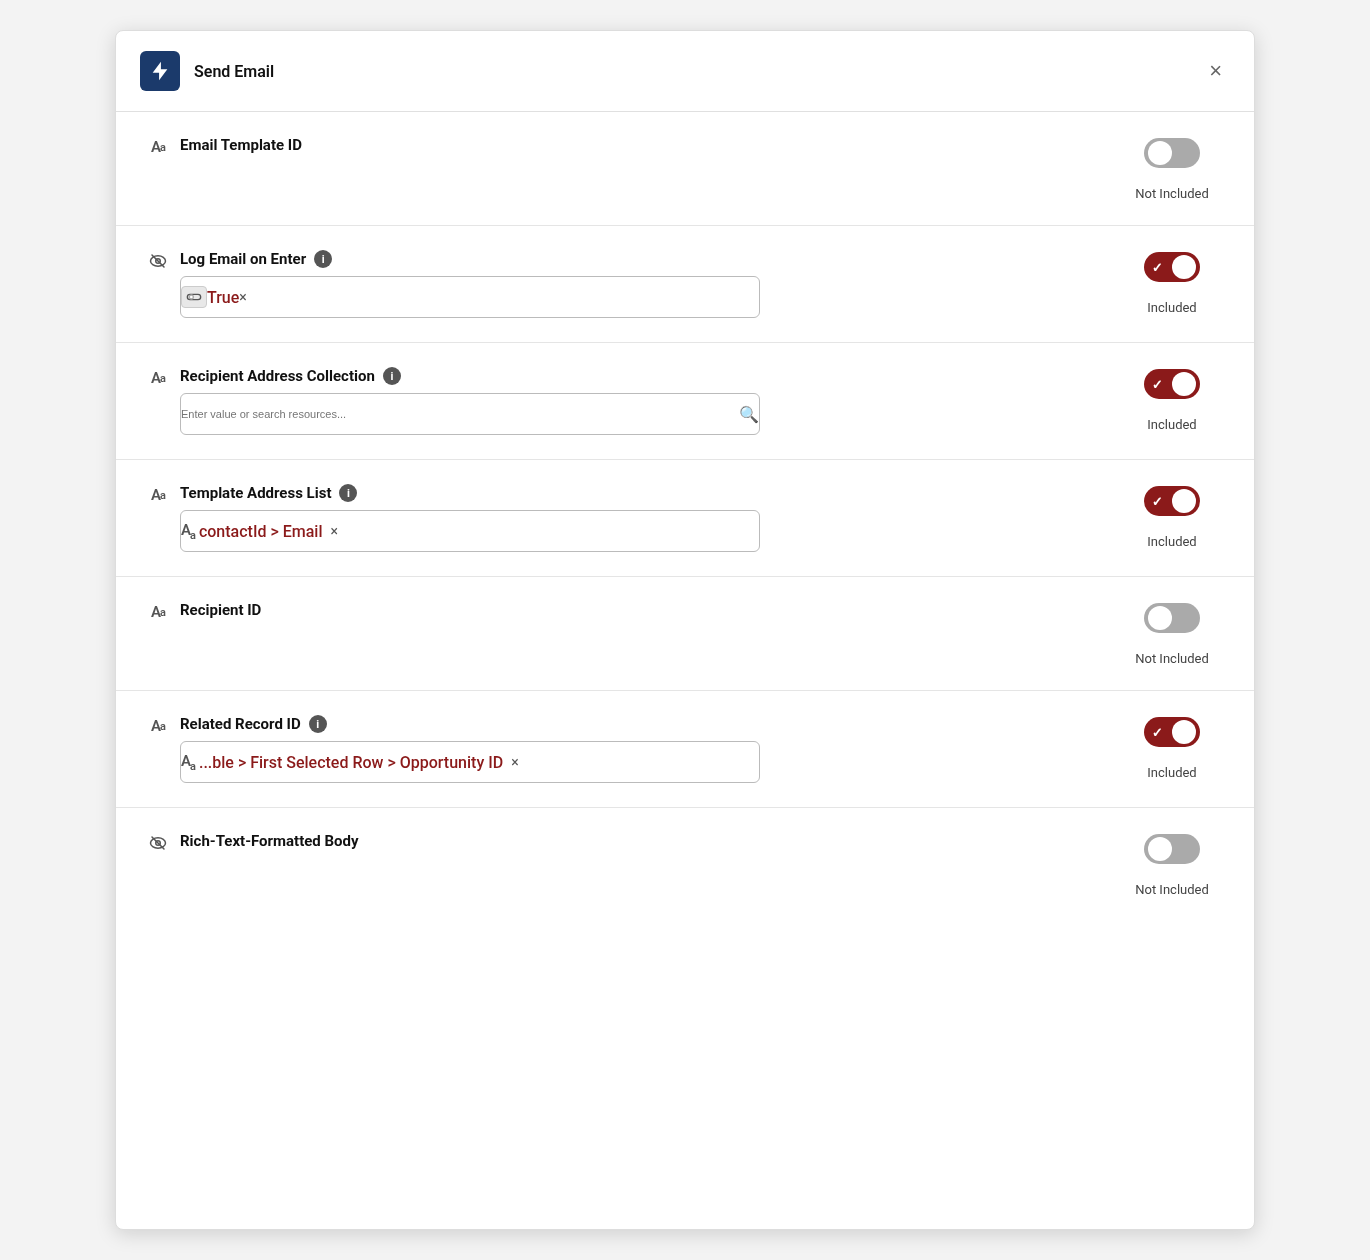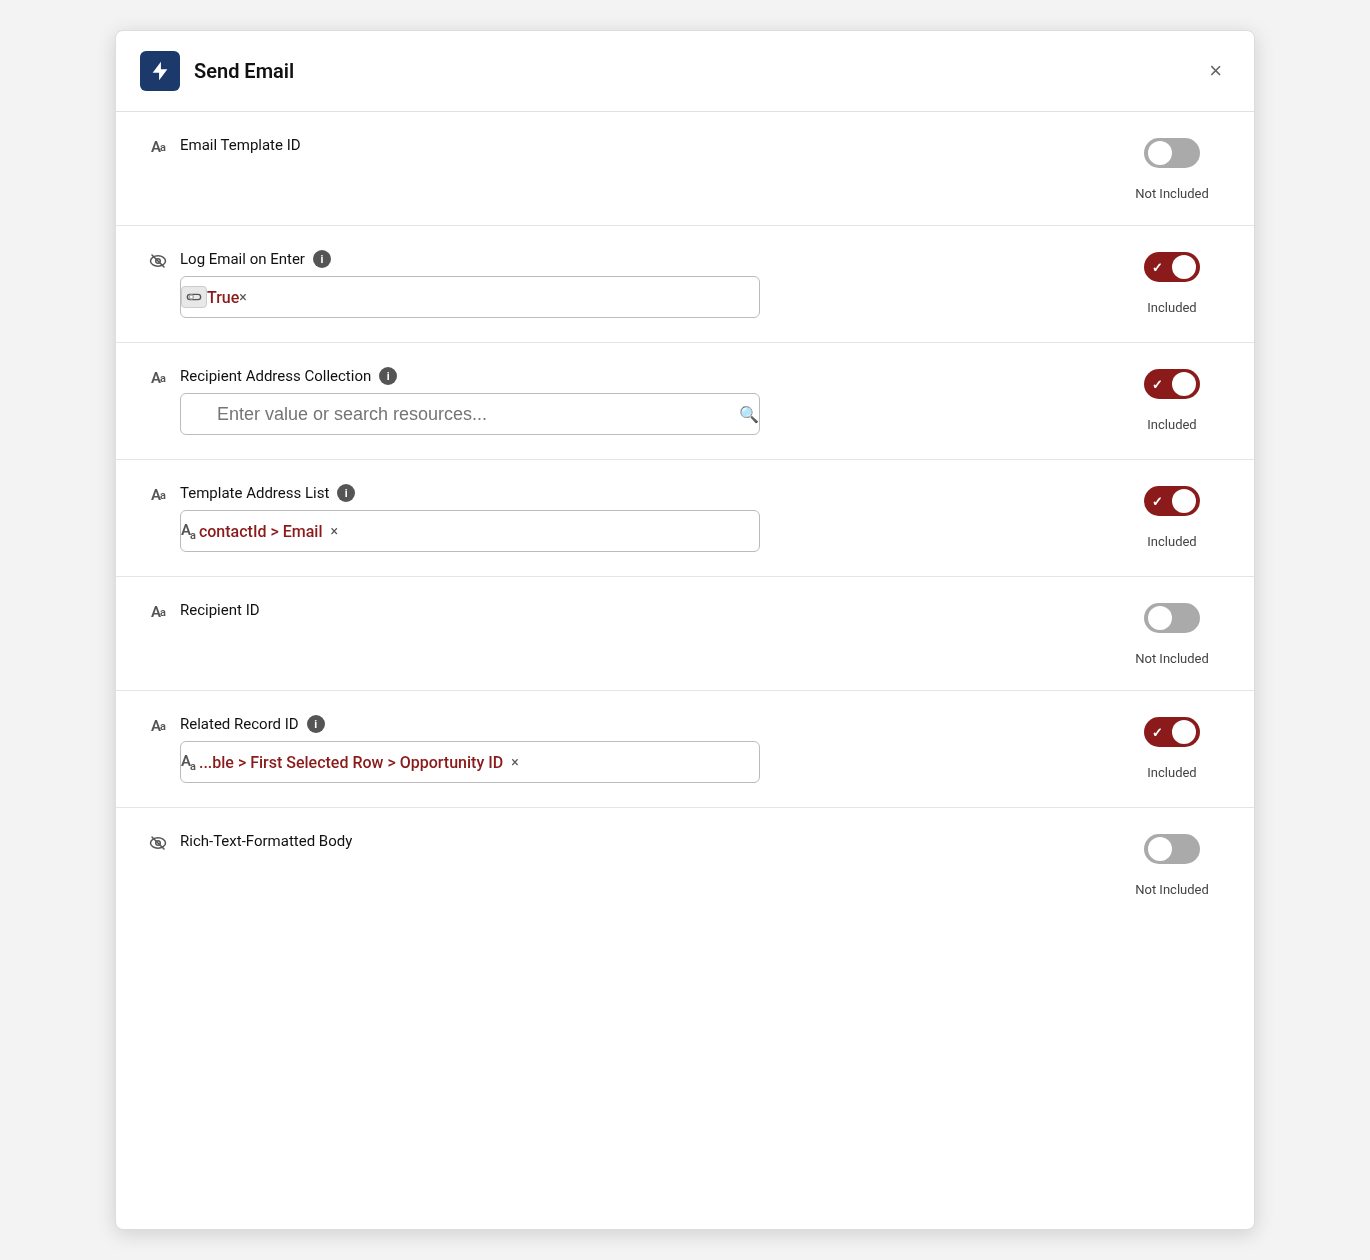--- a/index.html
+++ b/index.html
@@ -40,21 +40,21 @@
       display: flex;
       align-items: center;
       justify-content: center;
     }
     .header-icon svg {
       width: 22px;
       height: 22px;
       fill: #fff;
     }
     .modal-title {
-      font-size: 20px;
+      font-size: 16px;
       font-weight: 600;
       color: #111;
     }
     .close-btn {
       background: none;
       border: none;
       cursor: pointer;
       font-size: 22px;
       color: #666;
       padding: 4px 8px;
@@ -89,21 +89,21 @@
       flex: 1;
     }
     .field-label-row {
       display: flex;
       align-items: center;
       gap: 8px;
       margin-bottom: 8px;
     }
     .field-label {
       font-size: 15px;
-      font-weight: 400;
+      font-weight: 700;
       color: #111;
     }
     .info-icon {
       width: 18px;
       height: 18px;
       border-radius: 50%;
       background: #555;
       color: #fff;
       font-size: 11px;
       font-weight: 700;
@@ -121,25 +121,24 @@
       min-height: 42px;
       background: #fff;
       max-width: 580px;
     }
     .field-input.search-input {
       gap: 8px;
     }
     .field-input input {
       border: none;
       outline: none;
-      font-size: 18px;
+      font-size: 11px;
       color: #14532d;
       width: 100%;
       background: transparent;
-      margin-left: 36px;
     }
     .search-icon-wrap {
       color: #888;
       font-size: 16px;
     }
     .tag-icon {
       font-size: 13px;
       color: #555;
       text-align: right;
     }

